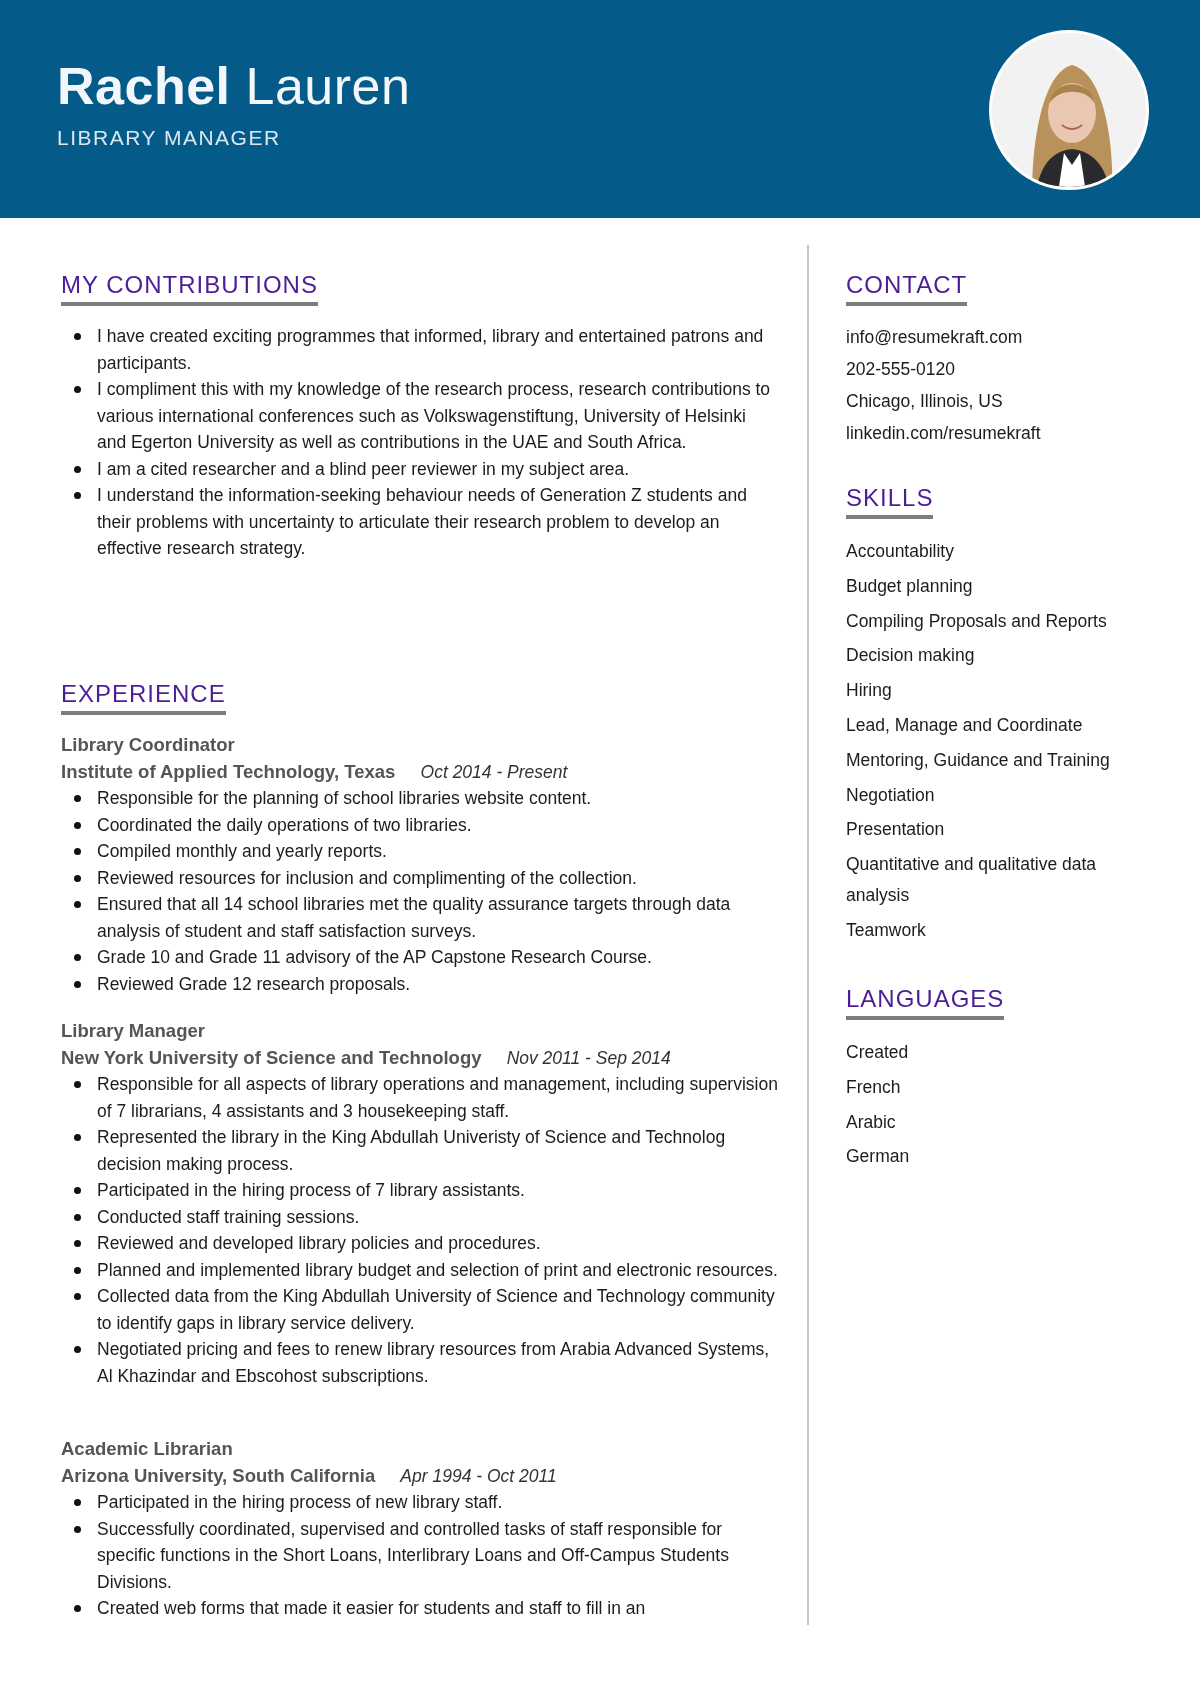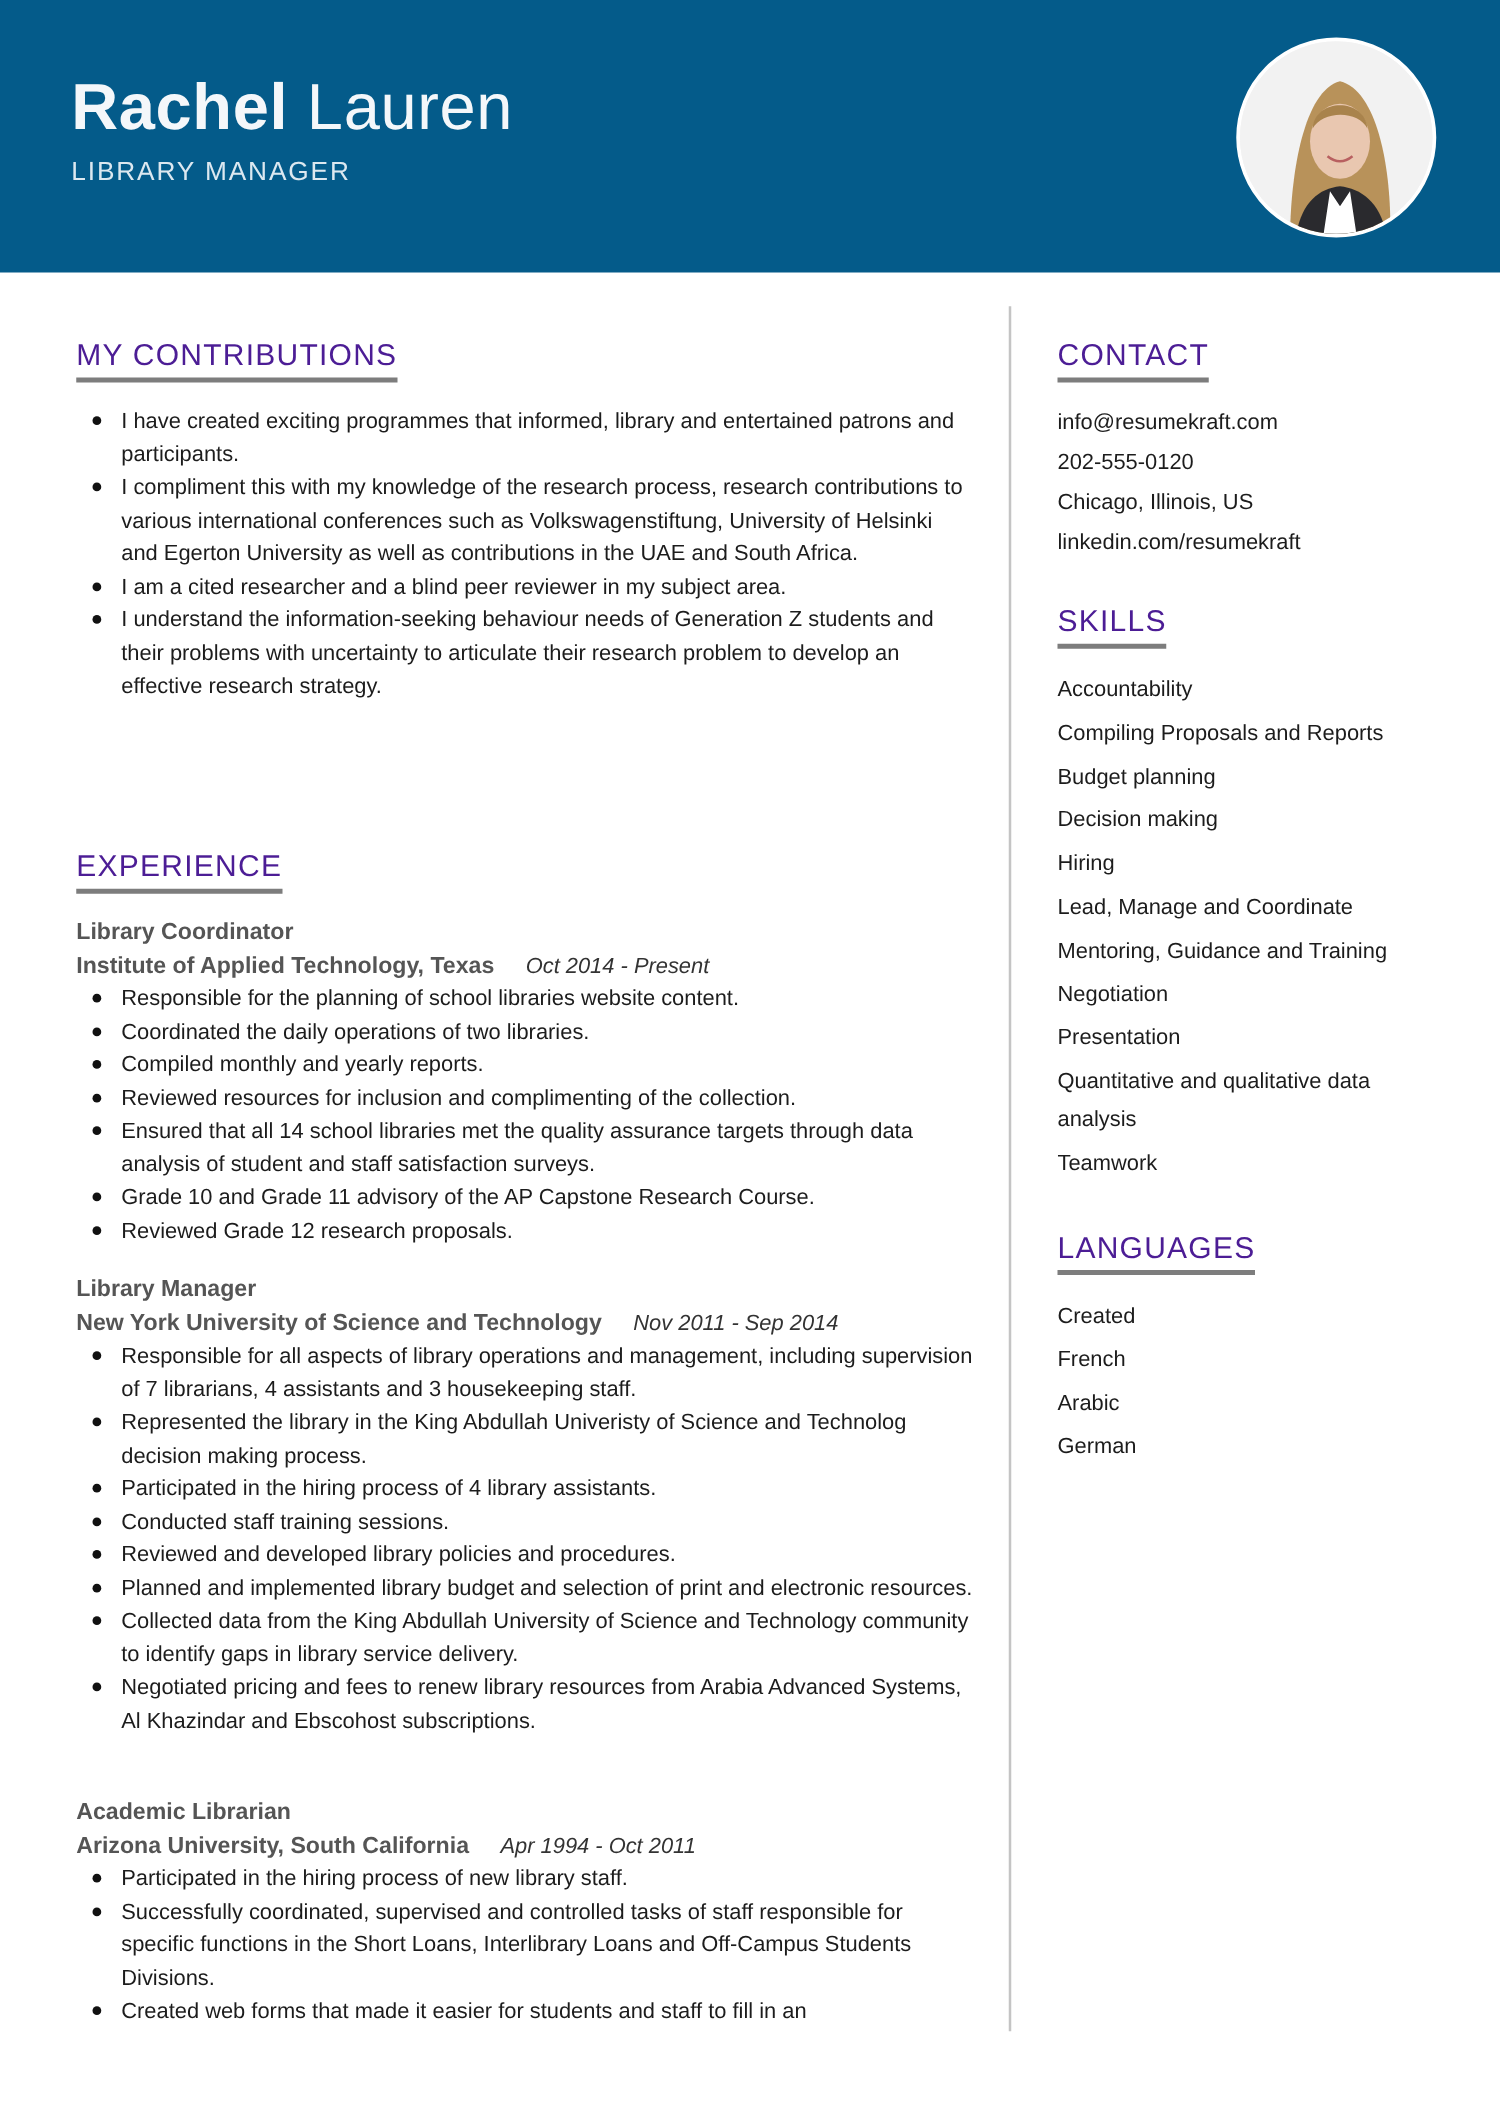--- a/index.html
+++ b/index.html
@@ -87,21 +87,21 @@
 
 <div class="job" style="top:1017px;">
   <div class="job-role">Library Manager</div>
   <div class="job-line">
     <span class="job-company">New York University of Science and Technology</span>
     <span class="job-dates">Nov 2011 - Sep 2014</span>
   </div>
   <ul class="bullets">
     <li>Responsible for all aspects of library operations and management, including supervision of 7 librarians,  4 assistants and 3 housekeeping staff.</li>
     <li>Represented the library in the King Abdullah Univeristy of Science and Technolog decision making process.</li>
-    <li>Participated in the hiring process of 4 library assistants.</li>
+    <li>Participated in the hiring process of 7 library assistants.</li>
     <li>Conducted staff training sessions.</li>
     <li>Reviewed and developed library policies and procedures.</li>
     <li>Planned and implemented library budget and selection of print and electronic resources.</li>
     <li>Collected data from the King Abdullah University of Science and Technology community to identify gaps in library service delivery.</li>
     <li>Negotiated pricing and fees to renew library resources from Arabia Advanced Systems,  Al Khazindar and Ebscohost subscriptions.</li>
   </ul>
 </div>
 
 <div class="job" style="top:1435px;">
   <div class="job-role">Academic Librarian</div>
@@ -120,22 +120,22 @@
 <div class="side" style="top:321px;">
   <div class="side-item">info@resumekraft.com</div>
   <div class="side-item">202-555-0120</div>
   <div class="side-item">Chicago, Illinois, US</div>
   <div class="side-item">linkedin.com/resumekraft</div>
 </div>
 
 <div class="section-heading" style="left:846px; top:485px;">SKILLS</div>
 <div class="side" style="top:536px; width:300px;">
   <div class="skill-item">Accountability</div>
+  <div class="skill-item">Budget planning</div>
   <div class="skill-item">Compiling Proposals and Reports</div>
-  <div class="skill-item">Budget planning</div>
   <div class="skill-item">Decision making</div>
   <div class="skill-item">Hiring</div>
   <div class="skill-item">Lead, Manage and Coordinate</div>
   <div class="skill-item">Mentoring, Guidance and Training</div>
   <div class="skill-item">Negotiation</div>
   <div class="skill-item">Presentation</div>
   <div class="skill-item">Quantitative and qualitative data analysis</div>
   <div class="skill-item">Teamwork</div>
 </div>
 

